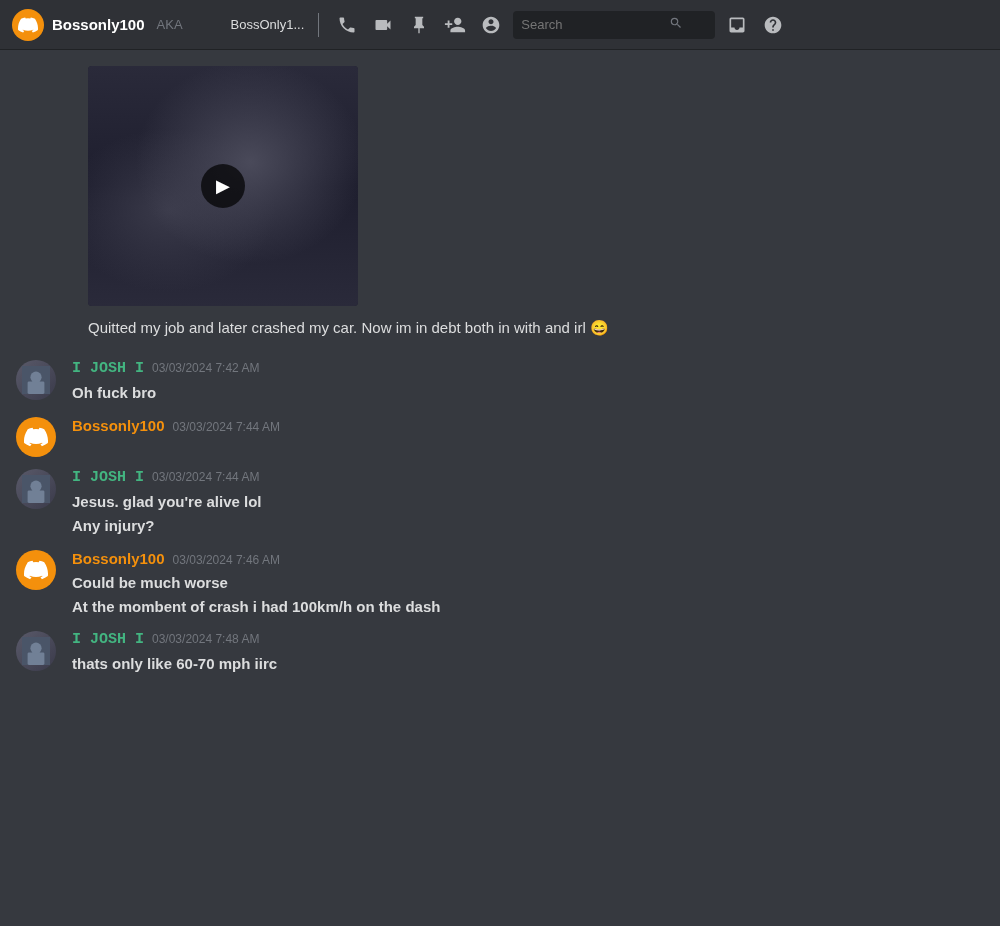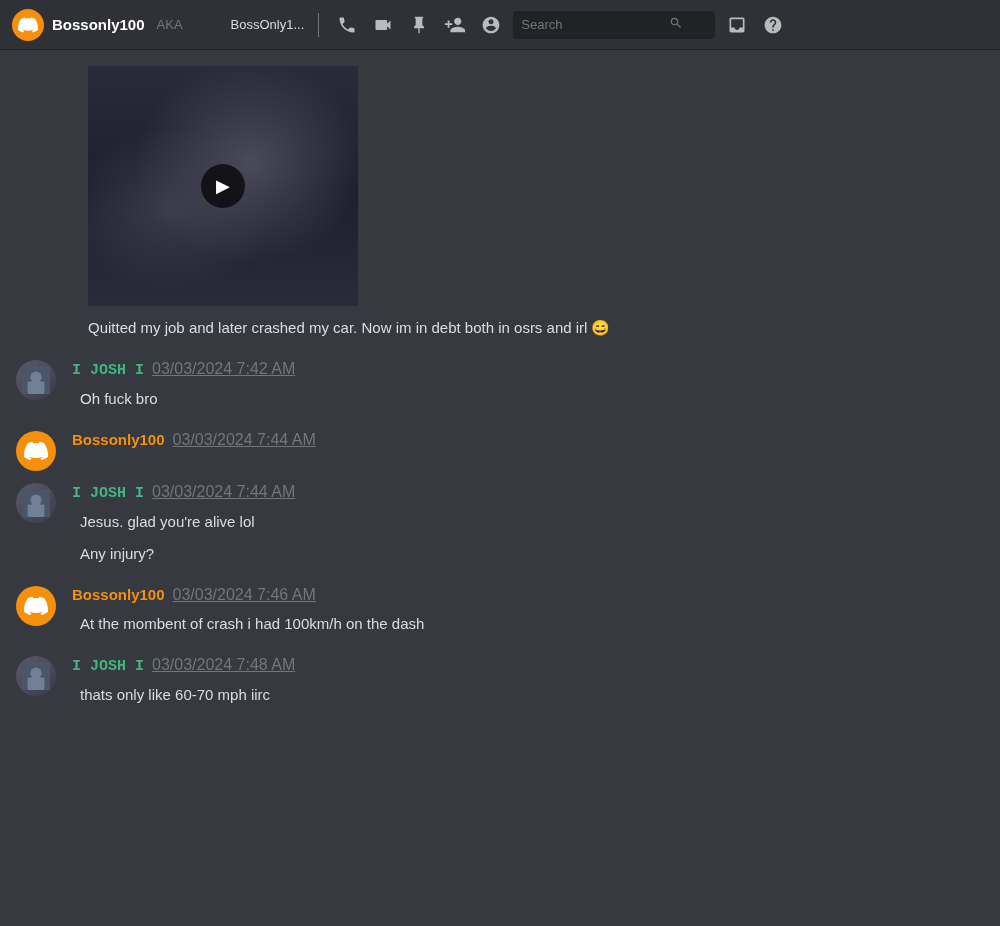--- a/index.html
+++ b/index.html
@@ -217,34 +217,34 @@
     .message-author.bossonly {
       color: #f4900c;
     }
 
     .message-author.josh {
       color: #43b581;
       font-family: Liberation Mono, monospace;
     }
 
     .message-timestamp {
-      font-size: 16px;
+      font-size: 12px;
       color: #72767d;
-      text-decoration: underline;
     }
 
     .message-content {
       color: #dcddde;
       font-size: 15px;
       line-height: 1.6;
     }
 
     .message-content p {
-      margin: 8px;
+      margin: 0;
       line-height: 1.6;
+      font-weight: bold;
     }
   </style>
 </head>
 <body>
 
 <div class="topbar">
 
   <div class="topbar-logo">
     <svg viewBox="0 0 24 24">
       <path d="M20.317 4.37a19.791 19.791 0 0 0-4.885-1.515.074.074 0 0 0-.079.037c-.21.375-.444.864-.608 1.25a18.27 18.27 0 0 0-5.487 0 12.64 12.64 0 0 0-.617-1.25.077.077 0 0 0-.079-.037A19.736 19.736 0 0 0 3.677 4.37a.07.07 0 0 0-.032.027C.533 9.046-.32 13.58.099 18.057.1 18.08.114 18.1.133 18.117a19.9 19.9 0 0 0 5.993 3.03.078.078 0 0 0 .084-.028c.462-.63.874-1.295 1.226-1.994a.076.076 0 0 0-.041-.106 13.107 13.107 0 0 1-1.872-.892.077.077 0 0 1-.008-.128 10.2 10.2 0 0 0 .372-.292.074.074 0 0 1 .077-.01c3.928 1.793 8.18 1.793 12.062 0a.074.074 0 0 1 .078.01c.12.098.246.198.373.292a.077.077 0 0 1-.006.127 12.299 12.299 0 0 1-1.873.892.077.077 0 0 0-.041.107c.36.698.772 1.362 1.225 1.993a.076.076 0 0 0 .084.028 19.839 19.839 0 0 0 6.002-3.03.077.077 0 0 0 .032-.054c.5-5.177-.838-9.674-3.549-13.66a.061.061 0 0 0-.031-.03z"></path>
@@ -314,21 +314,21 @@
   <div style="padding-left: 72px; margin-bottom: 4px;">
     <div class="video-thumb">
       <div class="car-texture"></div>
       <div class="video-thumb-inner" style="position:relative; background: transparent;">
         <div class="play-button">▶</div>
       </div>
     </div>
   </div>
 
   <div style="padding-left: 72px; margin-bottom: 12px;">
-    <span class="message-content">Quitted my job and later crashed my car. Now im in debt both in osrs and irl 😄</span>
+    <span class="message-content">Quitted my job and later crashed my car. Now im in debt both in with and irl 😄</span>
   </div>
 
   <div class="message-full">
     <div class="josh-avatar">
       <div class="josh-avatar-inner">
 
         <svg width="28" height="28" viewBox="0 0 40 40" fill="none">
           <rect width="40" height="40" fill="#4a5568"></rect>
           <rect x="8" y="22" width="24" height="18" rx="2" fill="#718096"></rect>
           <circle cx="20" cy="16" r="8" fill="#718096"></circle>
@@ -391,20 +391,21 @@
           <path d="M20.317 4.37a19.791 19.791 0 0 0-4.885-1.515.074.074 0 0 0-.079.037c-.21.375-.444.864-.608 1.25a18.27 18.27 0 0 0-5.487 0 12.64 12.64 0 0 0-.617-1.25.077.077 0 0 0-.079-.037A19.736 19.736 0 0 0 3.677 4.37a.07.07 0 0 0-.032.027C.533 9.046-.32 13.58.099 18.057.1 18.08.114 18.1.133 18.117a19.9 19.9 0 0 0 5.993 3.03.078.078 0 0 0 .084-.028c.462-.63.874-1.295 1.226-1.994a.076.076 0 0 0-.041-.106 13.107 13.107 0 0 1-1.872-.892.077.077 0 0 1-.008-.128 10.2 10.2 0 0 0 .372-.292.074.074 0 0 1 .077-.01c3.928 1.793 8.18 1.793 12.062 0a.074.074 0 0 1 .078.01c.12.098.246.198.373.292a.077.077 0 0 1-.006.127 12.299 12.299 0 0 1-1.873.892.077.077 0 0 0-.041.107c.36.698.772 1.362 1.225 1.993a.076.076 0 0 0 .084.028 19.839 19.839 0 0 0 6.002-3.03.077.077 0 0 0 .032-.054c.5-5.177-.838-9.674-3.549-13.66a.061.061 0 0 0-.031-.03z"></path>
         </svg>
       </div>
     </div>
     <div class="message-body">
       <div class="message-header">
         <span class="message-author bossonly">Bossonly100</span>
         <span class="message-timestamp">03/03/2024 7:46 AM</span>
       </div>
       <div class="message-content">
+        <p>Could be much worse</p>
         <p>At the mombent of crash i had 100km/h on the dash</p>
       </div>
     </div>
   </div>
 
   <div class="message-full">
     <div class="josh-avatar">
       <div class="josh-avatar-inner">
         <svg width="28" height="28" viewBox="0 0 40 40" fill="none">
           <rect width="40" height="40" fill="#4a5568"></rect>

